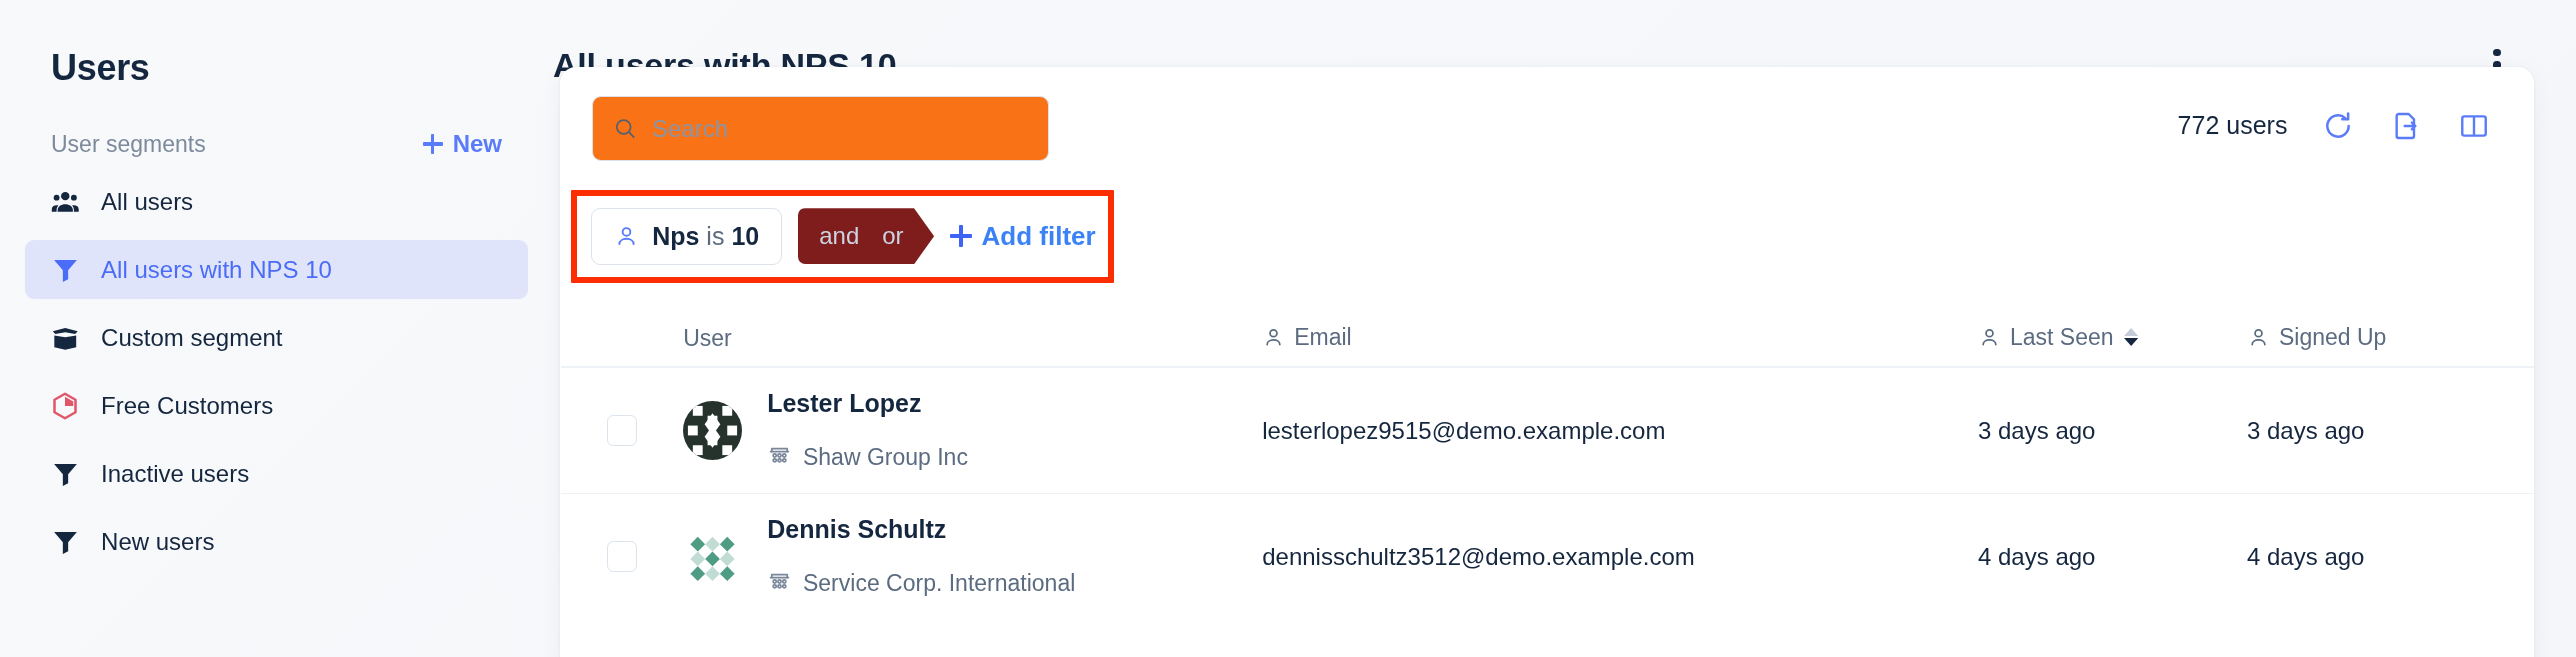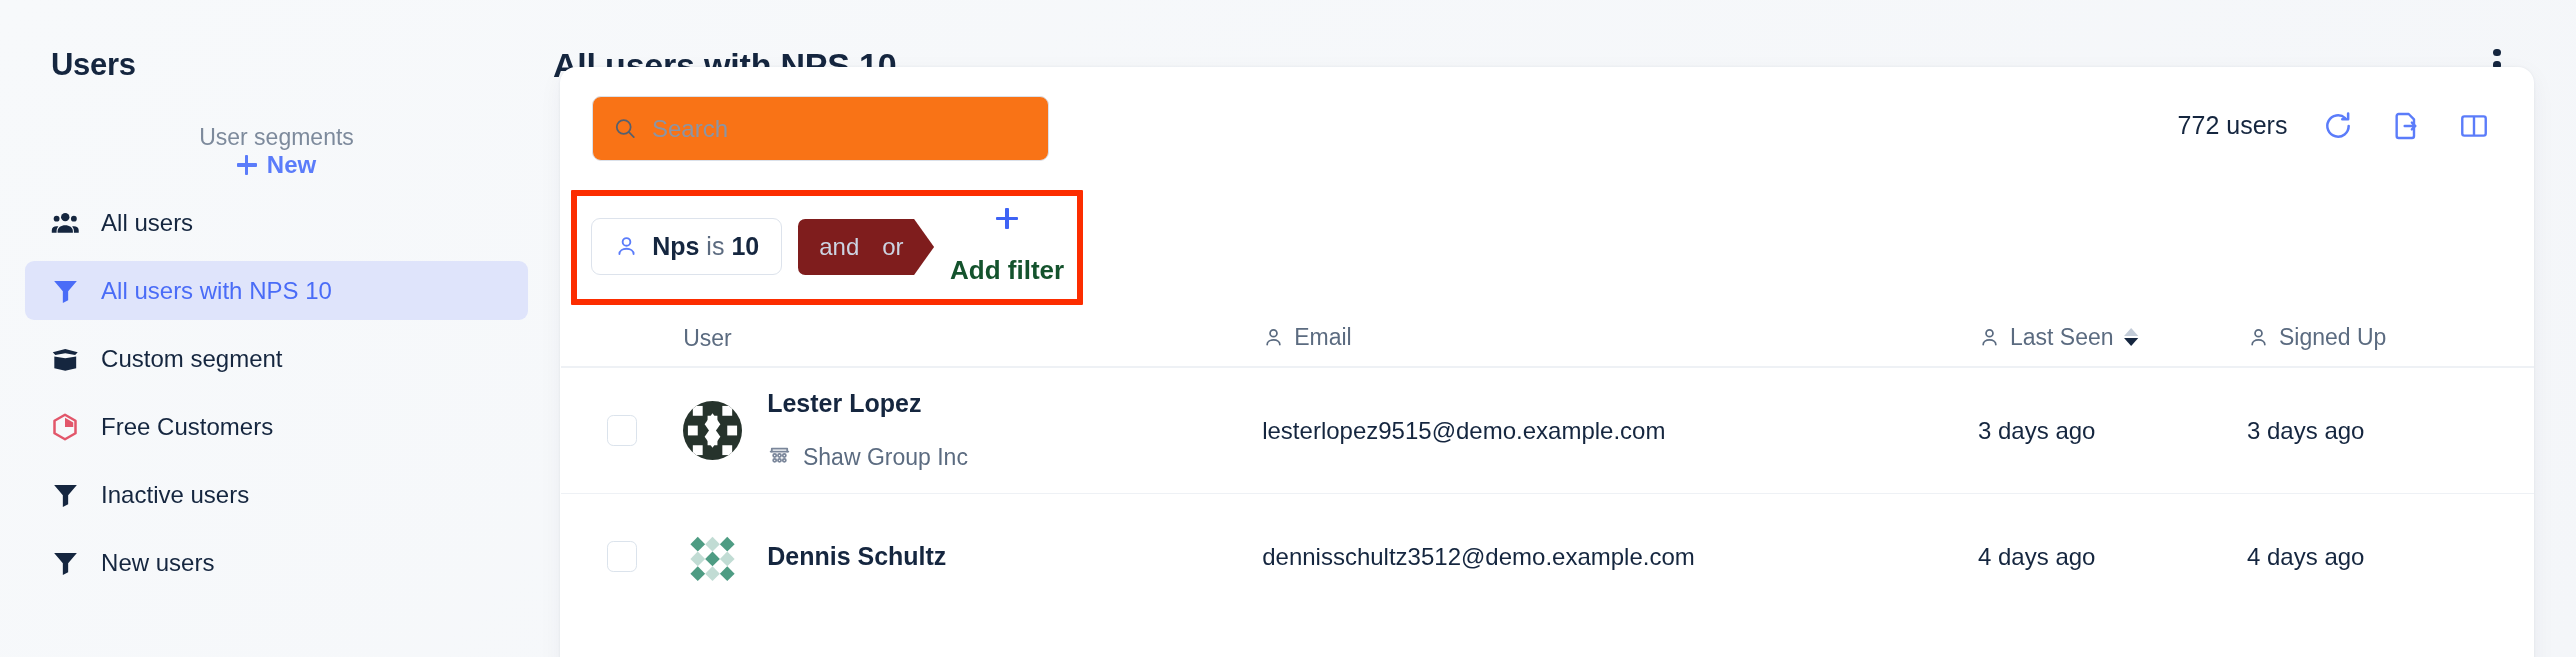--- a/index.html
+++ b/index.html
@@ -22,33 +22,32 @@
   
   .sidebar {
     width: 553px;
     height: 657px;
     flex: 0 0 553px;
     padding: 0;
     position: relative;
     background: transparent;
   }
   .sidebar-title {
-    font-size: 31px;
+    font-size: 36px;
     font-weight: 700;
     color: #15263f;
     letter-spacing: -0.3px;
     margin: 47px 0 0 51px;
   }
   .segments-head {
     display: flex;
     align-items: center;
     justify-content: space-between;
     margin: 41px 31px 0 51px;
     padding-right: 20px;
-    flex-direction: column;
   }
   .segments-label {
     font-size: 23px;
     color: #7d8a9c;
     font-weight: 400;
   }
   .new-btn {
     display: flex;
     align-items: center;
     gap: 10px;
@@ -199,28 +198,28 @@
     margin-left: 16px;
     background: #7f1d1d;
     clip-path: polygon(0 0, calc(100% - 20px) 0, 100% 50%, calc(100% - 20px) 100%, 0 100%);
     border-radius: 7.2px 0 0 7.2px;
     cursor: pointer;
   }
   .andor span { font-size: 24px; color: #ccd4e2; }
   .add-filter {
     display: flex;
     align-items: center;
-    gap: 26px;
+    gap: 10px;
     margin-left: 16px;
-    color: #14532d;
+    color: #3b82f6;
     font-size: 26px;
     font-weight: 700;
     cursor: pointer;
     white-space: nowrap;
-    background: none; border: none; font-family: inherit; flex-direction: column;
+    background: none; border: none; font-family: inherit;
   }
   .af-plus { display:inline-block; width: 21.5px; height: 21.5px; position: relative; }
   .af-plus::before, .af-plus::after { content:""; position:absolute; background:#3e63f5; border-radius:0.9px; }
   .af-plus::before { left:0; top:9px; width:21.5px; height:3.6px; }
   .af-plus::after { top:0; left:9px; height:21.5px; width:3.6px; }
 
   
   .table { position: absolute; left: 1px; right: 0; top: 235px; }
   .t-row {
     display: flex;
@@ -501,20 +500,33 @@
                     <path d="M12 16l3 3-3 3-3-3z" fill="#4e9c83" opacity=".35"></path>
                     <path d="M18 16l3 3-3 3-3-3z" fill="#4e9c83"></path>
                     <path d="M0 0h5l-5 5z" fill="#4e9c83"></path>
                     <path d="M24 0h-5l5 5z" fill="#4e9c83"></path>
                     <path d="M0 24h5l-5-5z" fill="#4e9c83"></path>
                     <path d="M24 24h-5l5-5z" fill="#4e9c83"></path>
                   </svg>
                 </span>
                 <div>
                   <div class="u-name">Dennis Schultz</div>
+                  <div class="u-comp">
+                    <span class=""><svg width="25" height="25" viewBox="0 0 24 24" fill="none" stroke="#7a869a" stroke-width="1.7">
+                        <path d="M3.5 9.2h17" stroke-linecap="round"></path>
+                        <path d="M4.6 9.2V6.4h14.8v2.8" stroke-linecap="round" stroke-linejoin="round"></path>
+                        <circle cx="7.4" cy="13" r="1.5"></circle>
+                        <circle cx="12" cy="13" r="1.5"></circle>
+                        <circle cx="16.6" cy="13" r="1.5"></circle>
+                        <circle cx="7.4" cy="17.6" r="1.5"></circle>
+                        <circle cx="12" cy="17.6" r="1.5"></circle>
+                        <circle cx="16.6" cy="17.6" r="1.5"></circle>
+                      </svg></span>
+                    <span>Service Corp. International</span>
+                  </div>
                 </div>
               </div>
               <div class="c-email"><span class="cell-txt">dennisschultz3512@demo.example.com</span></div>
               <div class="c-seen"><span class="cell-txt">4 days ago</span></div>
               <div class="c-signed"><span class="cell-txt">4 days ago</span></div>
             </div>
           </div>
       </div>
 
     </div>

